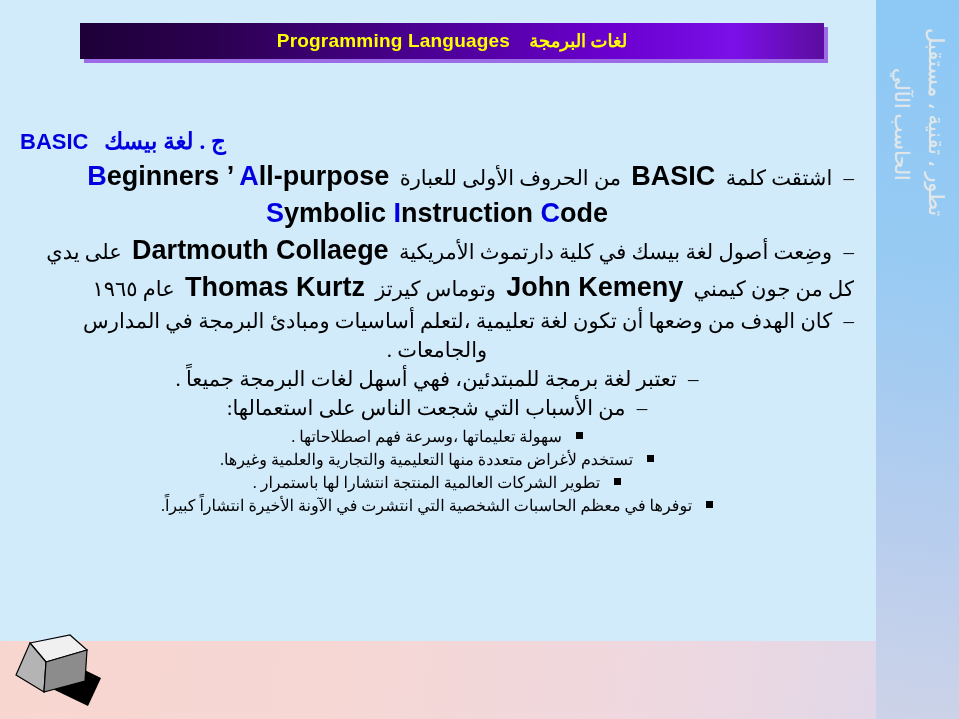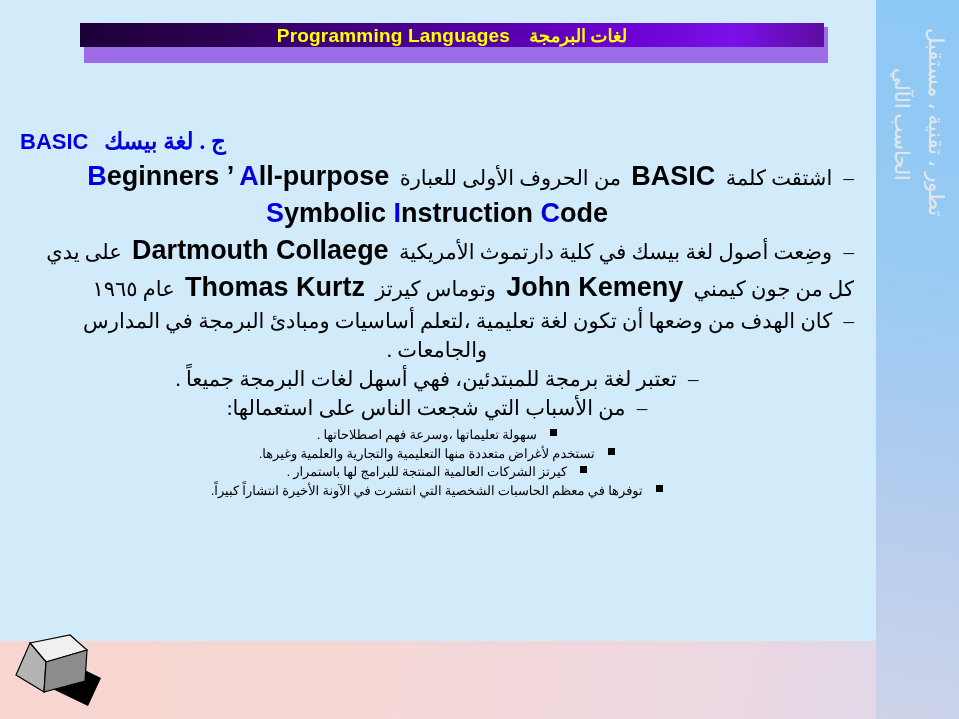--- a/index.html
+++ b/index.html
@@ -68,24 +68,24 @@
     top: 27px;
     width: 744px;
     height: 36px;
     background: #9c6ce6;
   }
   .title-bar {
     position: absolute;
     left: 80px;
     top: 23px;
     width: 744px;
-    height: 24px;
+    height: 36px;
     background: linear-gradient(90deg, #1e0038 0%, #2b0050 18%, #4a0090 45%, #6b00d0 72%, #7b10e8 88%, #5c0d9e 100%);
     display: flex;
-    align-items: flex-end;
+    align-items: center;
     justify-content: center;
   }
   .title-text {
     color: #ffff00;
     font-family: "Liberation Sans", sans-serif;
     font-size: 19px;
     font-weight: bold;
     direction: rtl;
     white-space: nowrap;
     letter-spacing: 0.2px;
@@ -150,21 +150,21 @@
     text-align-last: right;
   }
 
   .sub-list {
     margin: 4px 0 0 0;
     padding: 0;
     list-style: none;
     direction: rtl;
   }
   .sub-list li {
-    font-size: 13px;
+    font-size: 16px;
     line-height: 1.42;
     text-align: center;
     direction: rtl;
     white-space: nowrap;
   }
   .sq {
     display: inline-block;
     width: 7px;
     height: 7px;
     background: #000;
@@ -256,21 +256,21 @@
       <li>
         <span class="sq"></span>
         <span>سهولة تعليماتها ،وسرعة فهم اصطلاحاتها .</span>
       </li>
       <li>
         <span class="sq"></span>
         <span>تستخدم لأغراض متعددة منها التعليمية والتجارية والعلمية وغيرها.</span>
       </li>
       <li>
         <span class="sq"></span>
-        <span>كيرتز الشركات العالمية المنتجة للبرامج لها باستمرار .</span>
+        <span>تطوير الشركات العالمية المنتجة انتشارا لها باستمرار .</span>
       </li>
       <li>
         <span class="sq"></span>
         <span>توفرها في معظم الحاسبات الشخصية التي انتشرت في الآونة الأخيرة انتشاراً كبيراً.</span>
       </li>
     </ul>
   </div>
 
   <div id="keycap">
     <svg width="130" height="95" viewBox="0 0 130 95">

